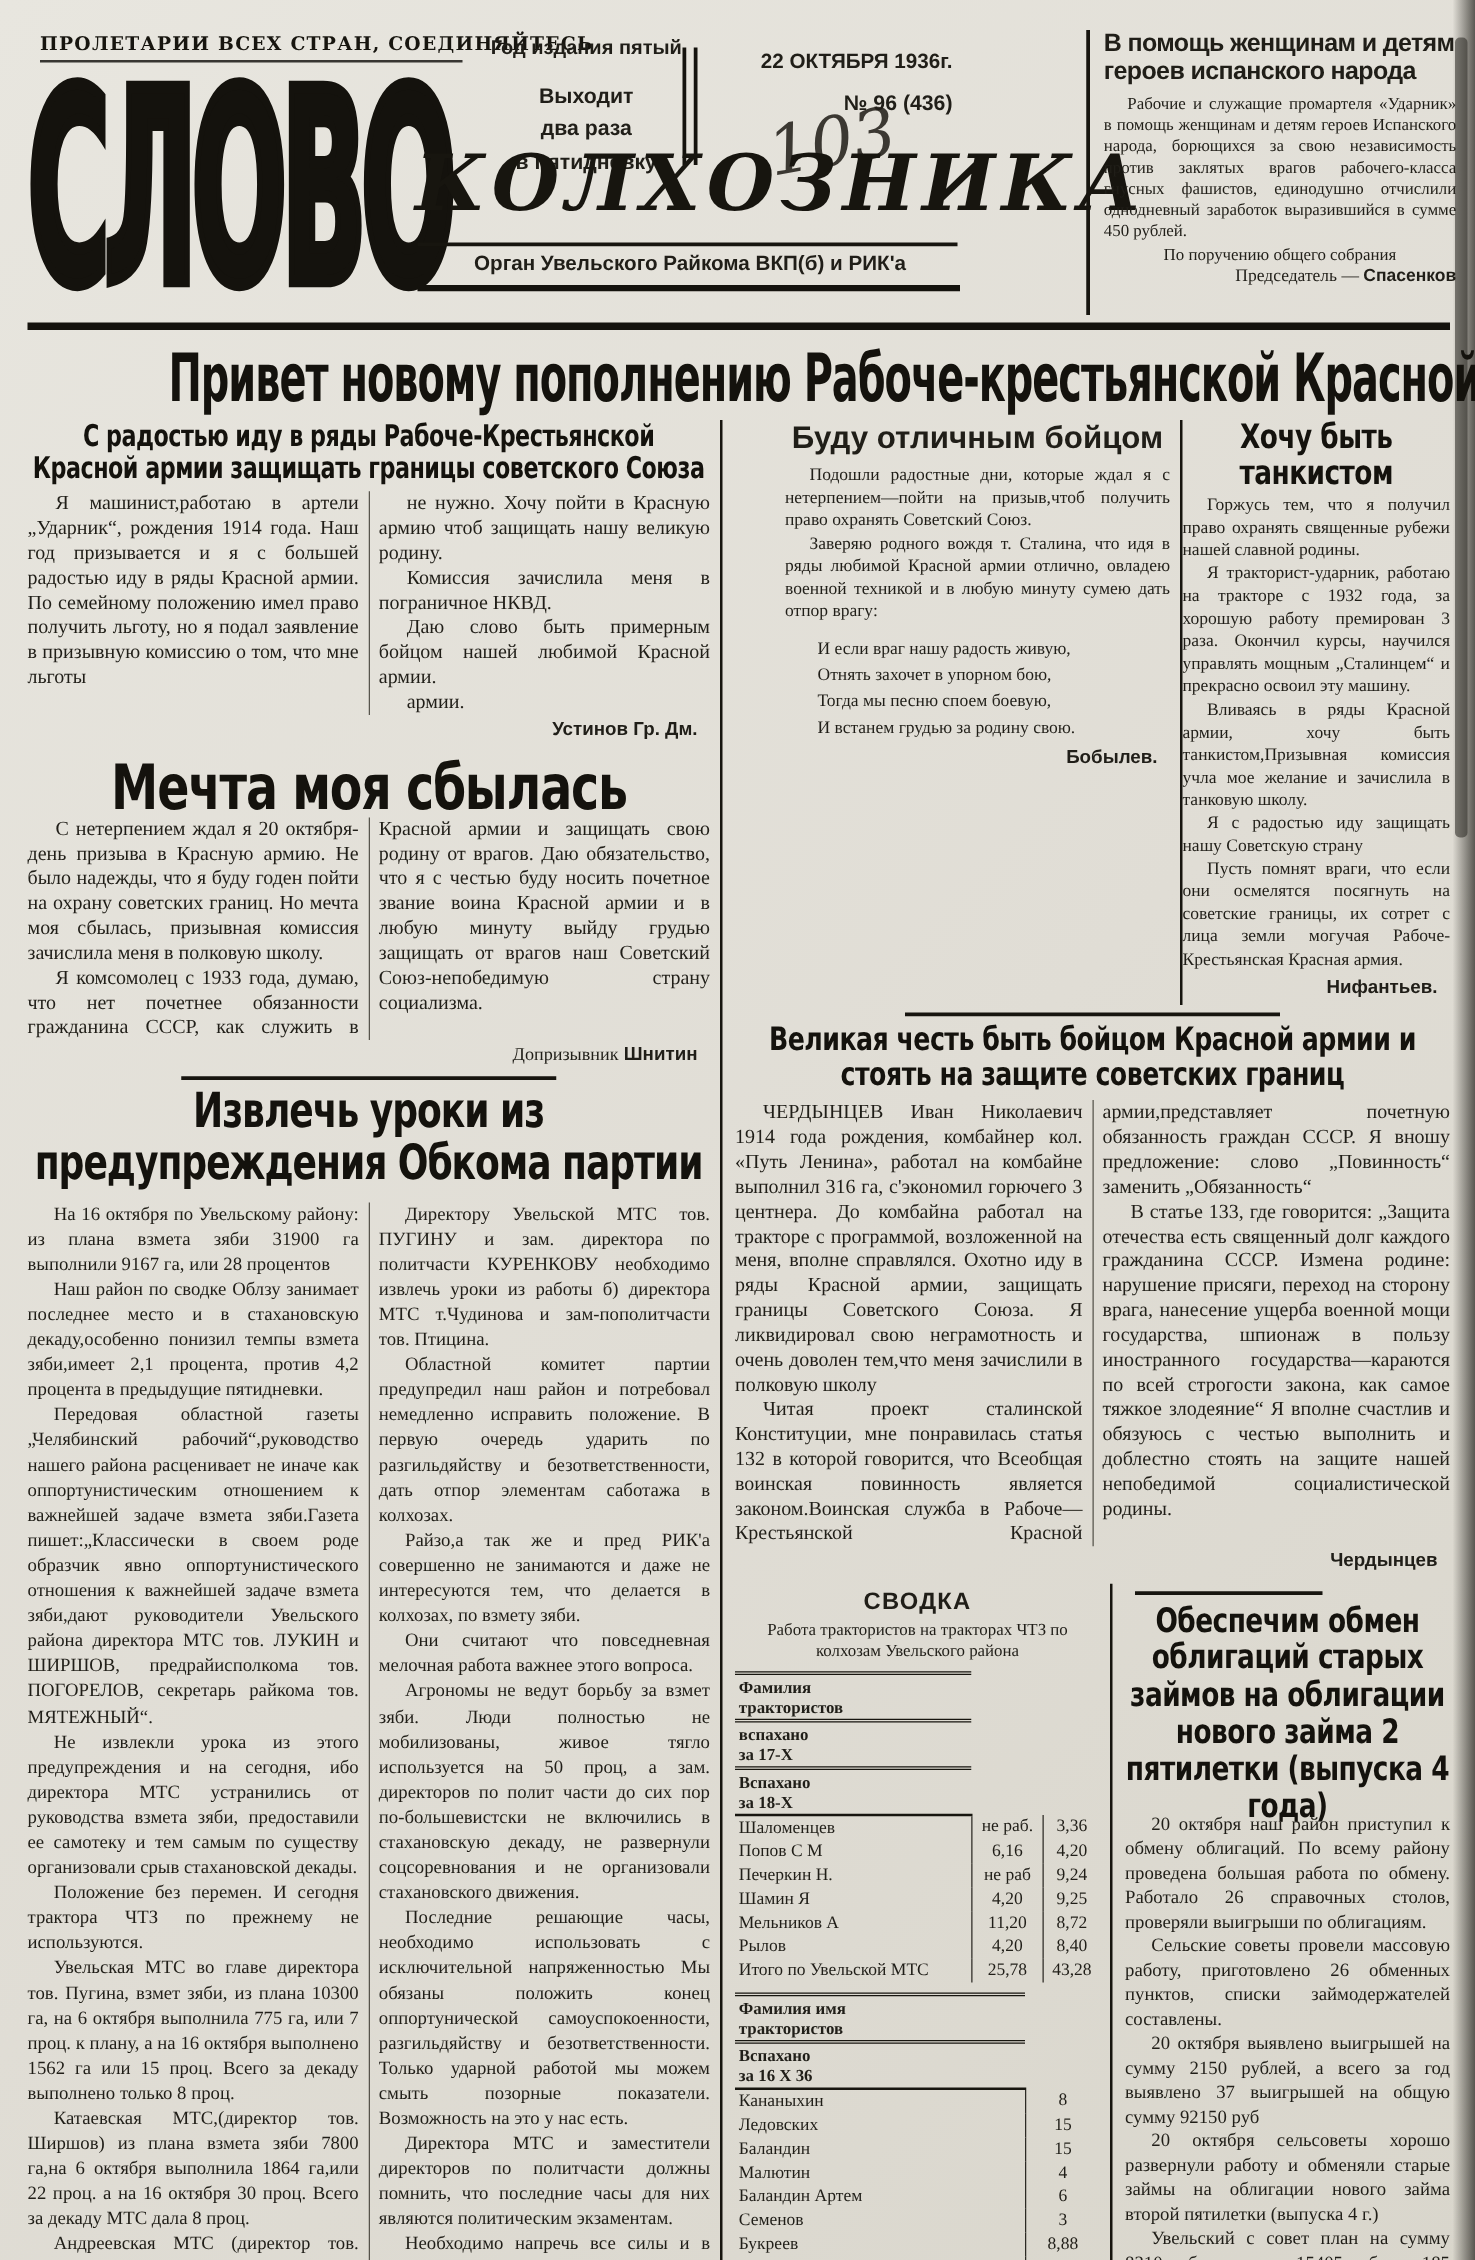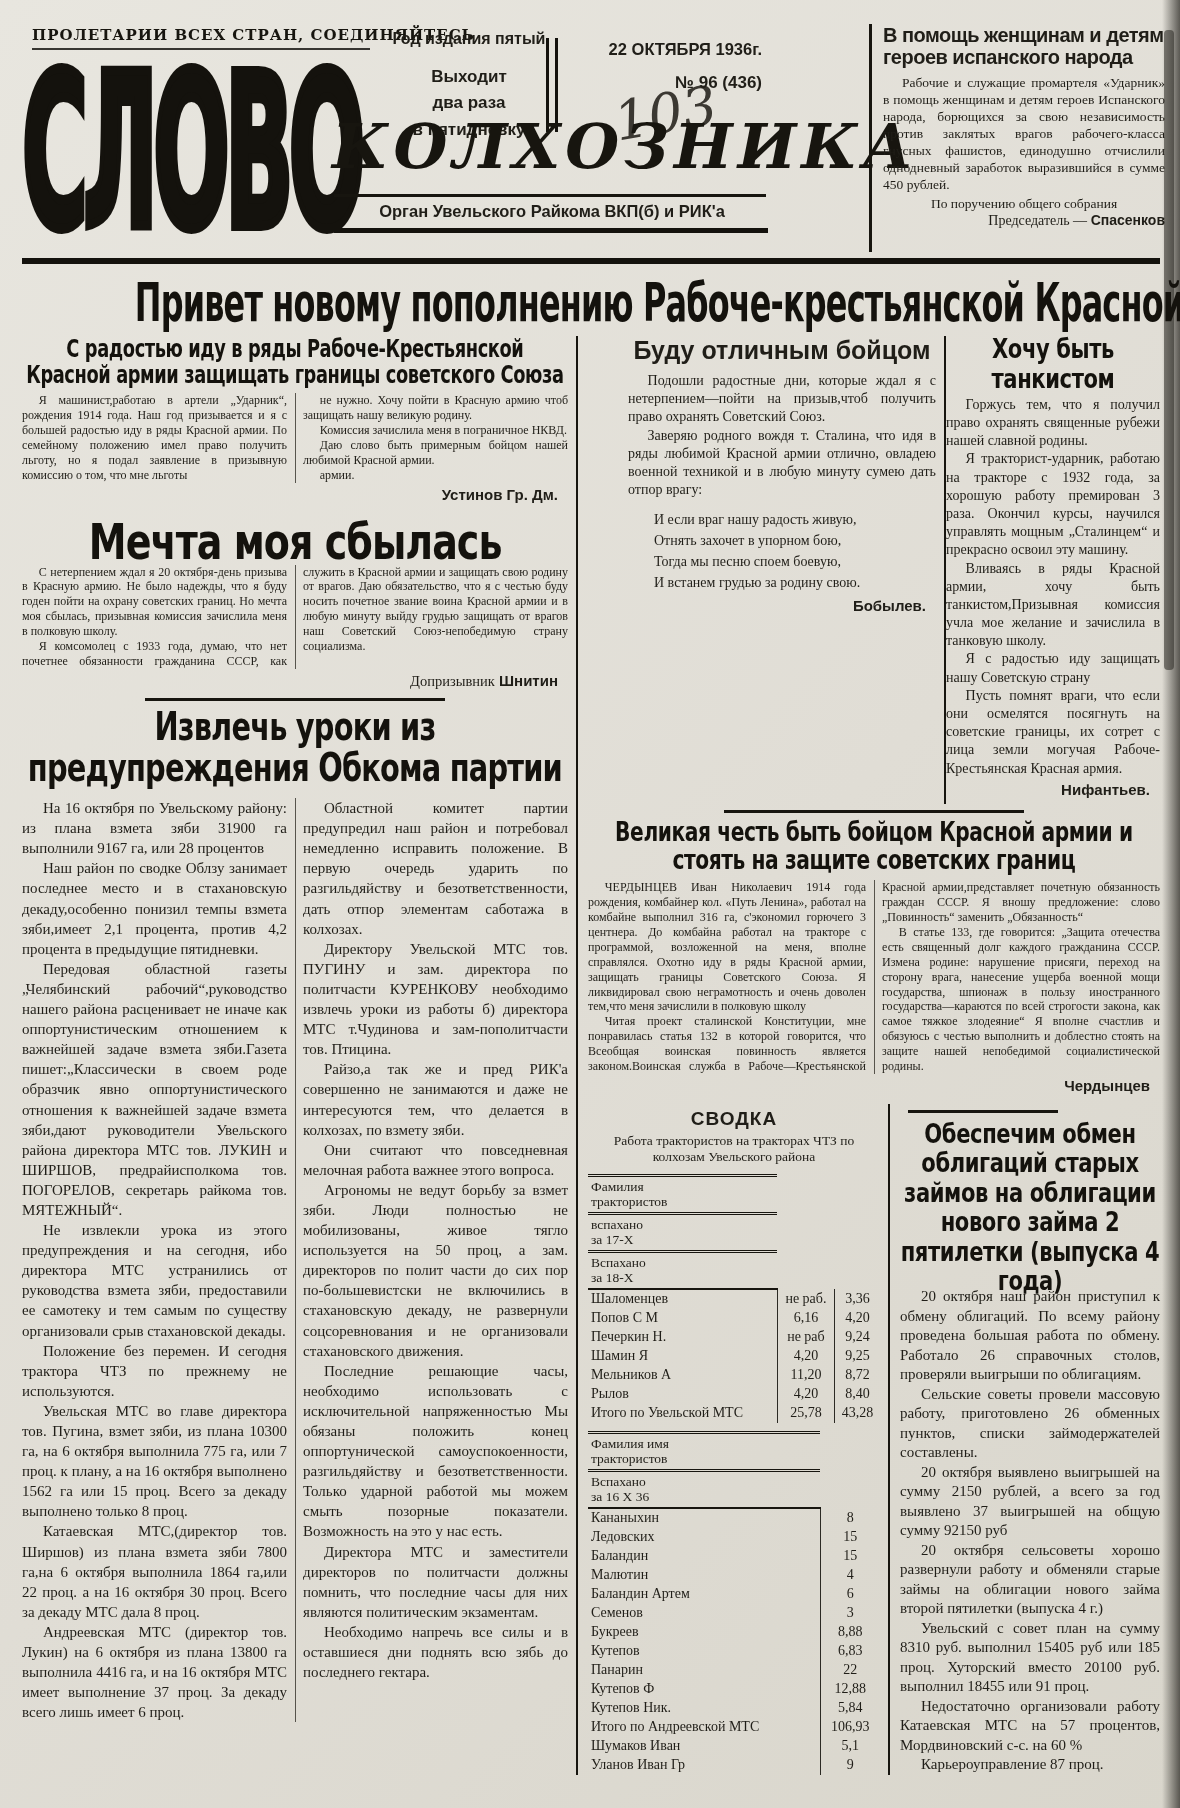--- a/index.html
+++ b/index.html
@@ -55,21 +55,21 @@
   .banner{ text-align:center; height:66px; padding-top:8px; }
   .banner span{ display:inline-block; white-space:nowrap; font:bold 38px "DejaVu Sans",sans-serif;
     letter-spacing:-1px; color:#14120d; transform:scale(.84,1.4); transform-origin:center top; }
 
   
   .cond{ display:block; transform-origin:top left; color:#14120d; }
   .c85{ width:117.6%; transform:scale(.85,1.14); }
   .c88{ width:113.6%; transform:scale(.88,1.12); }
   .headline-sans{ font-family:"DejaVu Sans",sans-serif; font-weight:bold; letter-spacing:-.5px; text-align:center; line-height:1.08; }
   .twocol{ column-count:2; column-gap:16px; column-rule:1px solid rgba(40,38,30,.75);
-    font-size:12px; line-height:1.24; text-align:justify; }
+    font-size:16px; line-height:1.24; text-align:justify; }
   .twocol p, .onecol p{ text-indent:1.4em; }
   .onecol{ font-size:15px; line-height:1.3; text-align:justify; }
   .sig{ text-align:right; font:bold 15px "Liberation Sans",sans-serif; margin:3px 10px 6px 0; }
   .sig .pre{ font:italic 14.5px "Liberation Serif",serif; font-style:normal; font-weight:normal; }
   .short-rule{ width:300px; height:3px; background:#17150f; margin:6px auto; }
   .short-rule.left{ margin:6px auto 6px 8px; width:150px; }
 
   
   .lower{ display:flex; margin-top:6px; min-height:1430px; }
   .super-left{ width:556px; padding-right:8px; border-right:2px solid #17150f; }
@@ -92,21 +92,21 @@
   .col-tankist h2{ font-size:24px; margin-bottom:8px; }
 
   .honor{ margin-top:4px; }
   .honor h2{ font-size:23px; margin-bottom:12px; }
 
   .row2{ display:flex; margin-top:10px; }
   .col-svodka{ width:302px; padding-right:8px; border-right:2px solid #17150f; }
   .svodka-title{ text-align:center; font:bold 19px "Liberation Sans",sans-serif; letter-spacing:1px; margin-top:4px; }
   .svodka-sub{ text-align:center; font-size:13.5px; line-height:1.22; margin-top:3px; }
   table{ width:100%; border-collapse:collapse; margin-top:8px; }
-  .t1 th,.t2 th{ font-weight:normal; font-size:13.5px; line-height:1.15; padding:2px 3px;
+  .t1 th,.t2 th{ font-weight:bold; font-size:13.5px; line-height:1.15; padding:2px 3px;
     border-top:3px double #17150f; border-bottom:2px solid #17150f; text-align:left; white-space:pre-line; }
   .t1 td,.t2 td{ font-size:14px; padding:1.5px 3px; }
   .t1 th+th,.t1 td+td,.t2 th+th,.t2 td+td{ border-left:1px solid #2c2a24; text-align:center; }
 
   .col-bonds{ flex:1; padding-left:10px; min-width:0; }
   .col-bonds h2{ font-size:24px; line-height:1.1; margin-bottom:10px; }
 </style>
 </head>
 <body>
 
@@ -190,22 +190,22 @@
         <h2 class="cond c85 headline-sans">Извлечь уроки из предупреждения Обкома партии</h2>
         <div class="twocol lessons-body">
             <p>На 16 октября по Увельскому району: из плана взмета зяби 31900 га выполнили 9167 га, или 28 процентов</p>
             <p>Наш район по сводке Облзу занимает последнее место и в стахановскую декаду,особенно понизил темпы взмета зяби,имеет 2,1 процента, против 4,2 процента в предыдущие пятидневки.</p>
             <p>Передовая областной газеты „Челябинский рабочий“,руководство нашего района расценивает не иначе как оппортунистическим отношением к важнейшей задаче взмета зяби.Газета пишет:„Классически в своем роде образчик явно оппортунистического отношения к важнейшей задаче взмета зяби,дают руководители Увельского района директора МТС тов. ЛУКИН и ШИРШОВ, предрайисполкома тов. ПОГОРЕЛОВ, секретарь райкома тов. МЯТЕЖНЫЙ“.</p>
             <p>Не извлекли урока из этого предупреждения и на сегодня, ибо директора МТС устранились от руководства взмета зяби, предоставили ее самотеку и тем самым по существу организовали срыв стахановской декады.</p>
             <p>Положение без перемен. И сегодня трактора ЧТЗ по прежнему не используются.</p>
             <p>Увельская МТС во главе директора тов. Пугина, взмет зяби, из плана 10300 га, на 6 октября выполнила 775 га, или 7 проц. к плану, а на 16 октября выполнено 1562 га или 15 проц. Всего за декаду выполнено только 8 проц.</p>
             <p>Катаевская МТС,(директор тов. Ширшов) из плана взмета зяби 7800 га,на 6 октября выполнила 1864 га,или 22 проц. а на 16 октября 30 проц. Всего за декаду МТС дала 8 проц.</p>
             <p>Андреевская МТС (директор тов. Лукин) на 6 октября из плана 13800 га выполнила 4416 га, и на 16 октября МТС имеет выполнение 37 проц. За декаду всего лишь имеет 6 проц.</p>
+            <p>Директору Увельской МТС тов. ПУГИНУ и зам. директора по политчасти КУРЕНКОВУ необходимо извлечь уроки из работы б) директора МТС т.Чудинова и зам-пополитчасти тов. Птицина.</p>
             <p>Областной комитет партии предупредил наш район и потребовал немедленно исправить положение. В первую очередь ударить по разгильдяйству и безответственности, дать отпор элементам саботажа в колхозах.</p>
-            <p>Директору Увельской МТС тов. ПУГИНУ и зам. директора по политчасти КУРЕНКОВУ необходимо извлечь уроки из работы б) директора МТС т.Чудинова и зам-пополитчасти тов. Птицина.</p>
             <p>Райзо,а так же и пред РИК'а совершенно не занимаются и даже не интересуются тем, что делается в колхозах, по взмету зяби.</p>
             <p>Они считают что повседневная мелочная работа важнее этого вопроса.</p>
             <p>Агрономы не ведут борьбу за взмет зяби. Люди полностью не мобилизованы, живое тягло используется на 50 проц, а зам. директоров по полит части до сих пор по-большевистски не включились в стахановскую декаду, не развернули соцсоревнования и не организовали стахановского движения.</p>
             <p>Последние решающие часы, необходимо использовать с исключительной напряженностью Мы обязаны положить конец оппортунической самоуспокоенности, разгильдяйству и безответственности. Только ударной работой мы можем смыть позорные показатели. Возможность на это у нас есть.</p>
             <p>Директора МТС и заместители директоров по политчасти должны помнить, что последние часы для них являются политическим экзаментам.</p>
             <p>Необходимо напречь все силы и в оставшиеся дни поднять всю зябь до последнего гектара.</p>
           </div>
       </article>
     </div>
 

